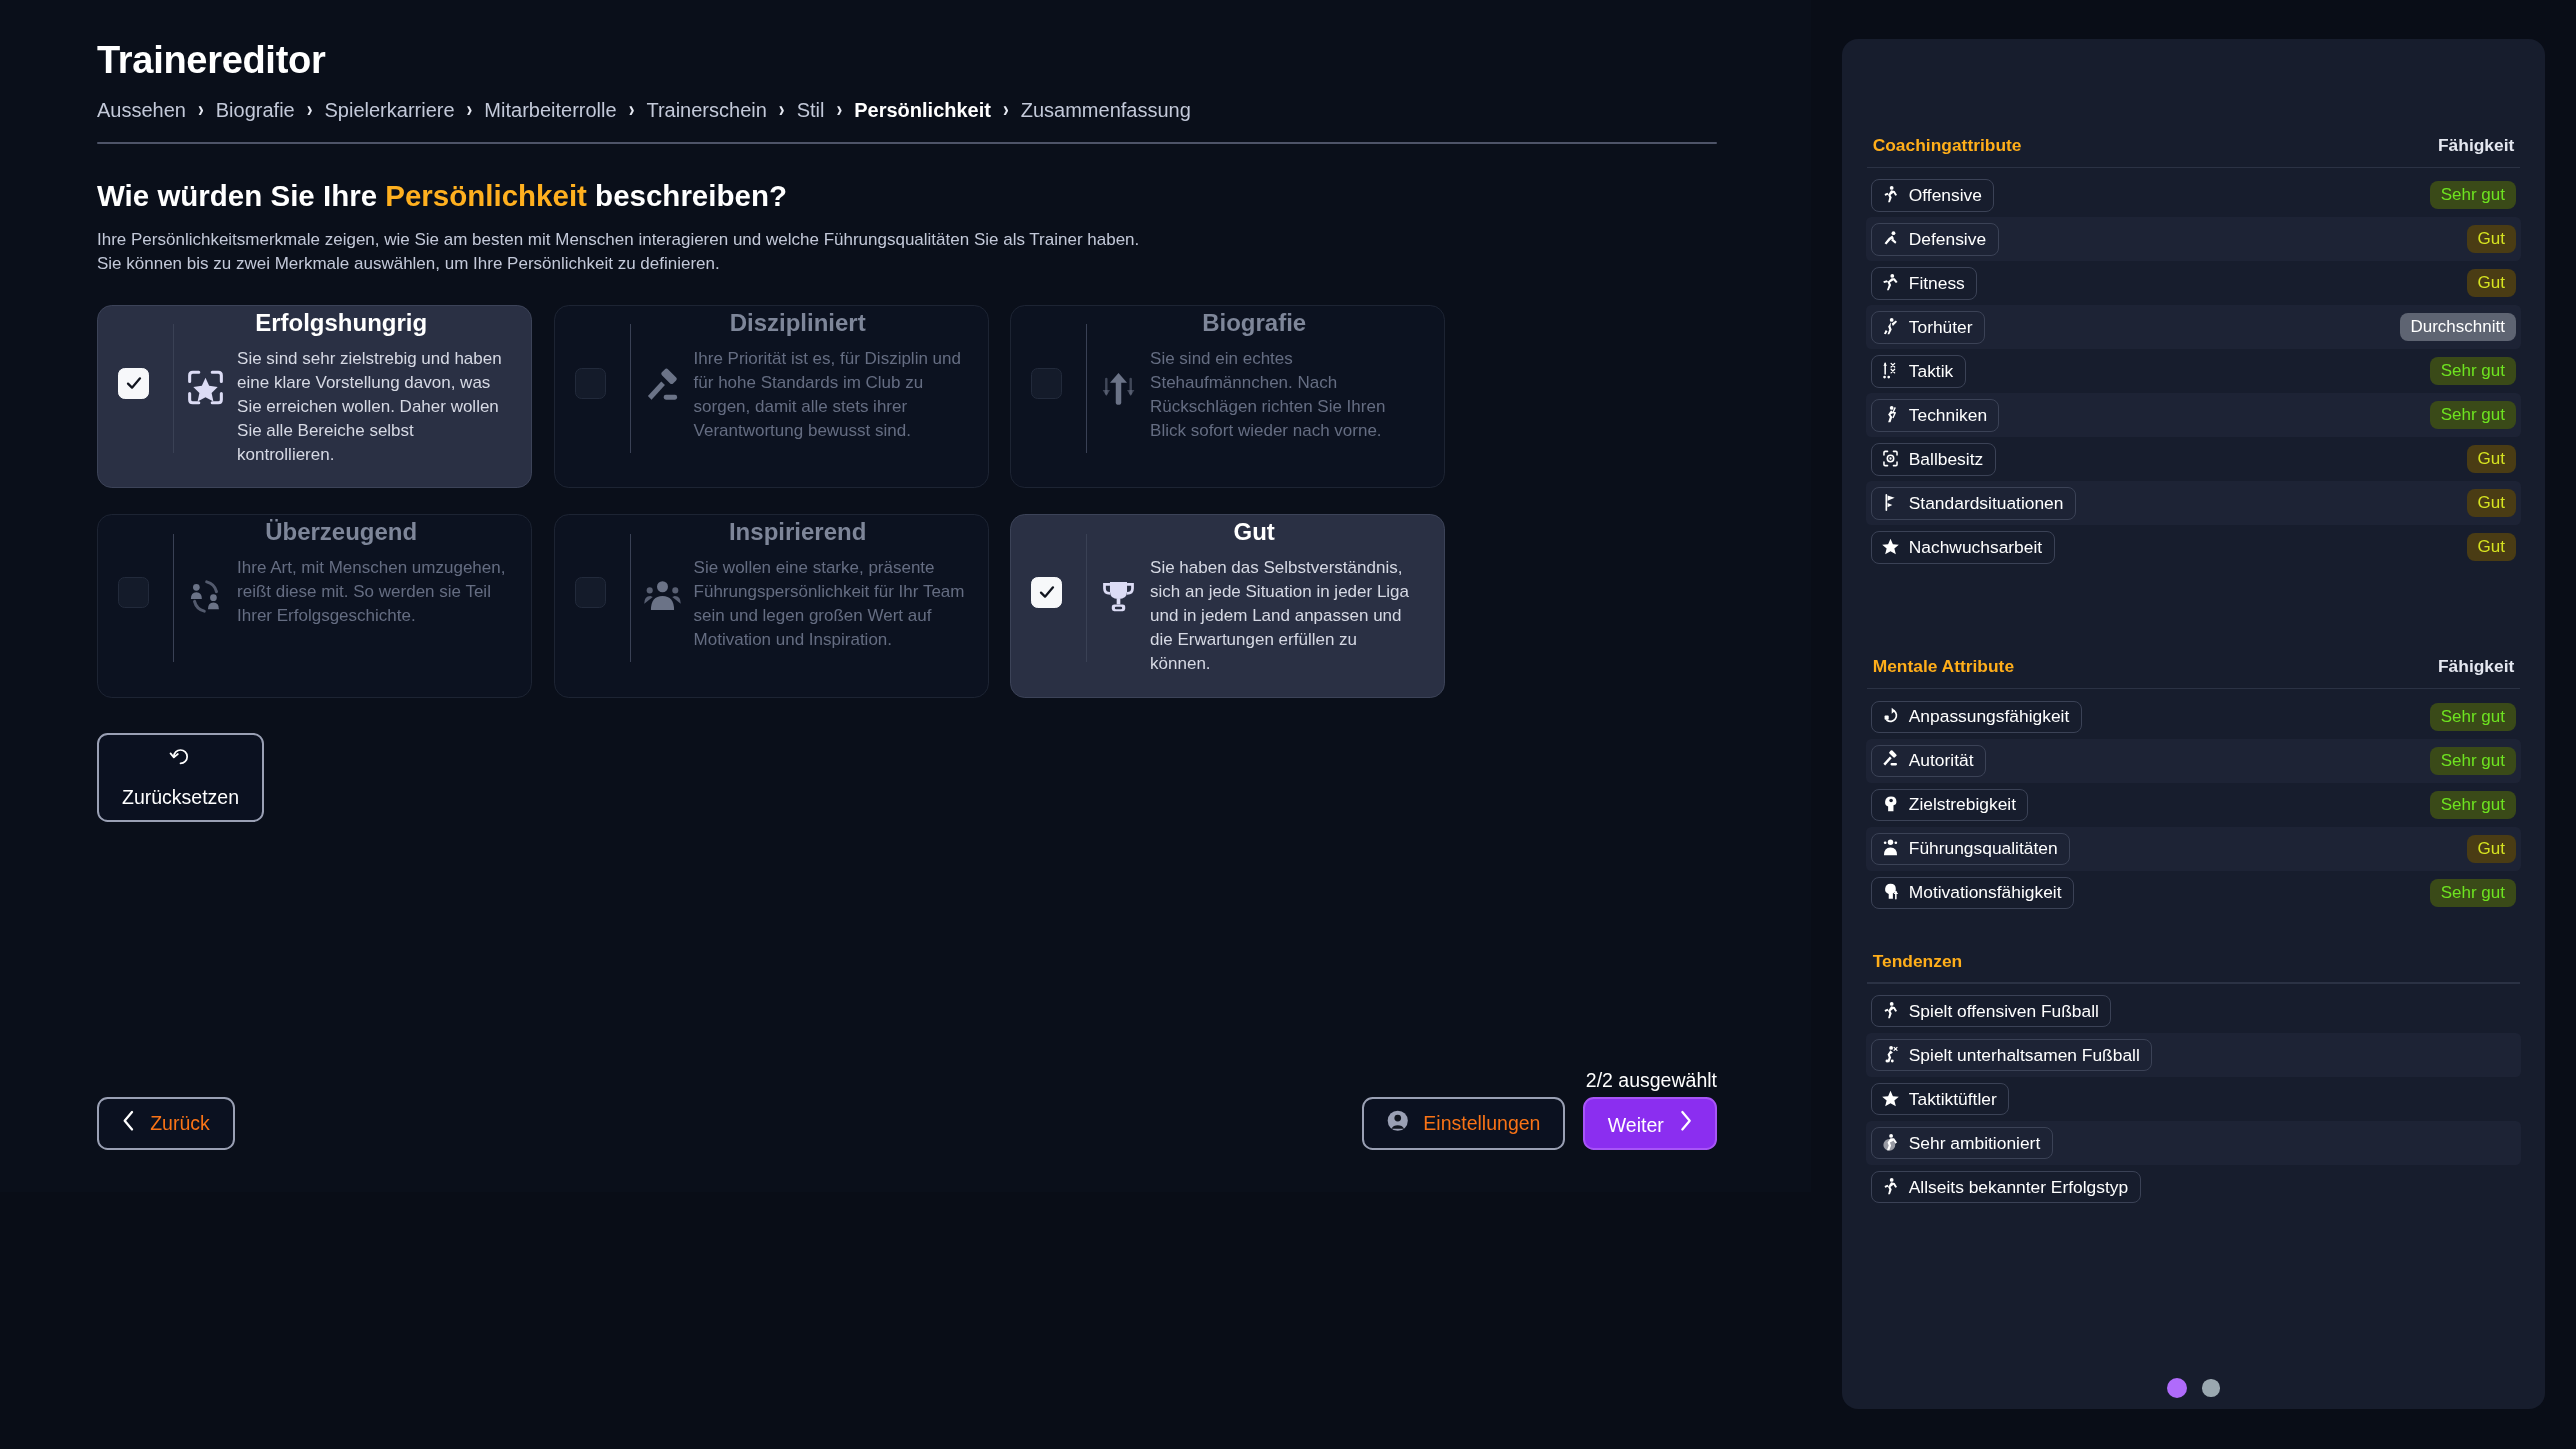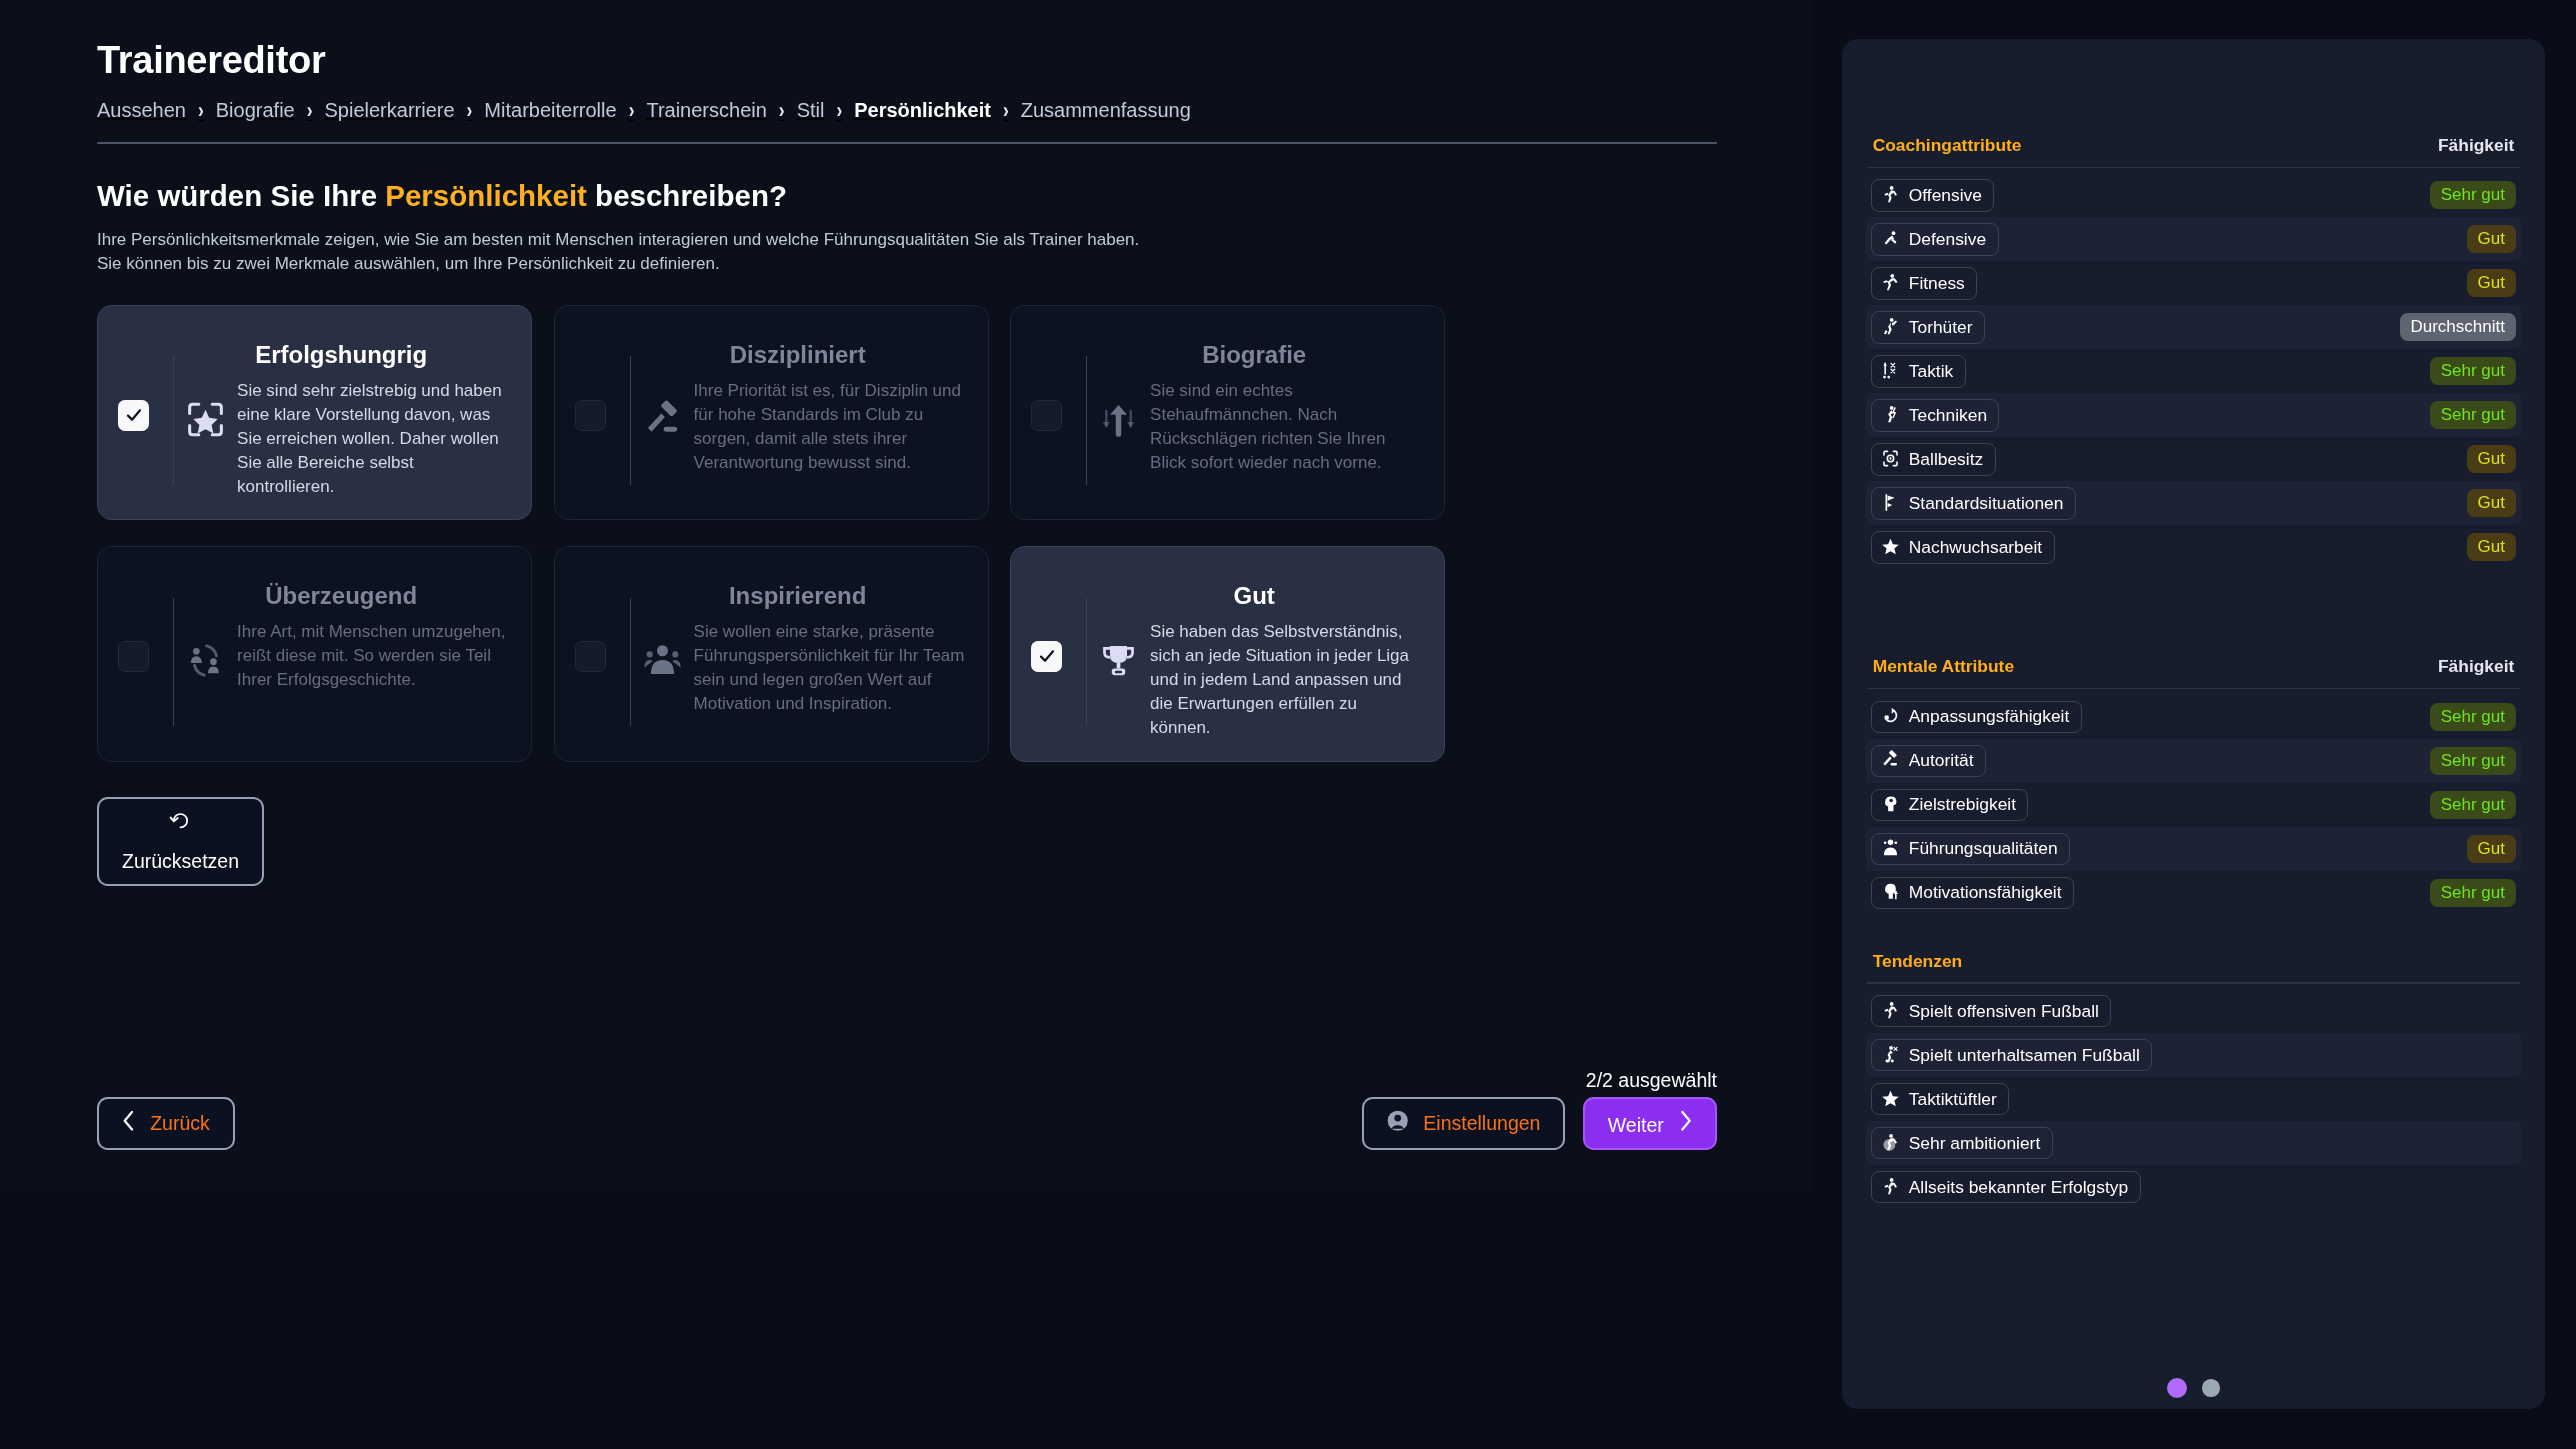--- a/index.html
+++ b/index.html
@@ -17,23 +17,22 @@
     width: 1811px; height: 1192px;
     background: #0a0f1a;
     padding: 39px 0 0 97px;
   }
   .page-title {
     font-size: 38px; font-weight: 700; color: #ffffff;
     letter-spacing: -0.3px;
   }
   .breadcrumb {
     margin-top: 17.4px;
-    display: flex; align-items: flex-end; gap: 12px;
+    display: flex; align-items: center; gap: 12px;
     font-size: 20px;
-    text-decoration: underline;
   }
   .crumb { color: #c3c9d9; white-space: nowrap; }
   .crumb.active { color: #ffffff; font-weight: 700; }
   .crumb-sep {
     color: #e6e9f2; font-size: 17.4px; font-weight: 700;
     transform: scaleY(1.25);
   }
   .divider {
     margin-top: 20px; margin-right: 94px;
     height: 2px; background: #4e5468; border-radius: 1.3px;
@@ -56,21 +55,21 @@
     grid-template-columns: repeat(3, 435px);
     gap: 25.5px 21.5px;
     width: 1348px;
   }
   .trait-card {
     position: relative;
     border-radius: 14.8px;
     border: 1.3px solid #1d2433;
     background: #0c1220;
     min-height: 180px;
-    padding: 36px 23px 20px 20px;
+    padding: 4px 23px 20px 20px;
     display: flex; align-items: flex-start; gap: 0;
   }
   .trait-card.selected {
     background: #2a3044;
     border-color: #3c4358;
   }
   .cbox {
     width: 31px; height: 31px; border-radius: 6.7px;
     background: #141b2a; border: 1.3px solid #1e out;
     border: 1.3px solid #222a3b;

